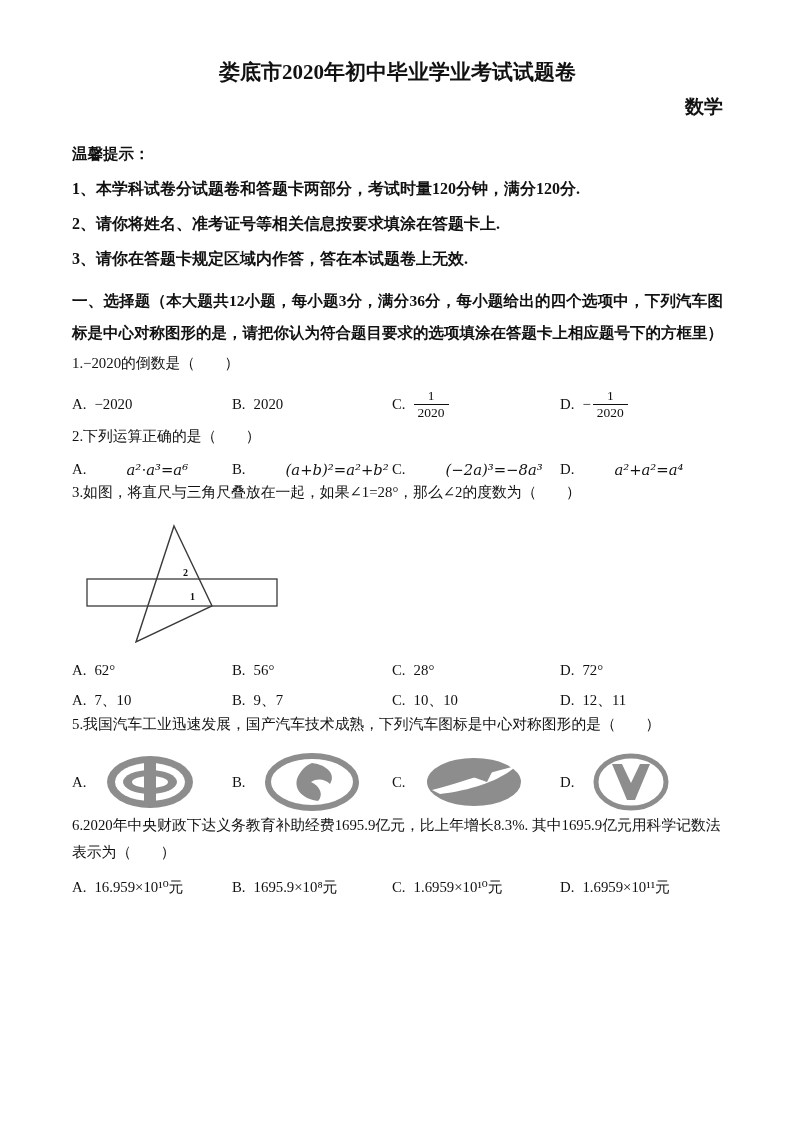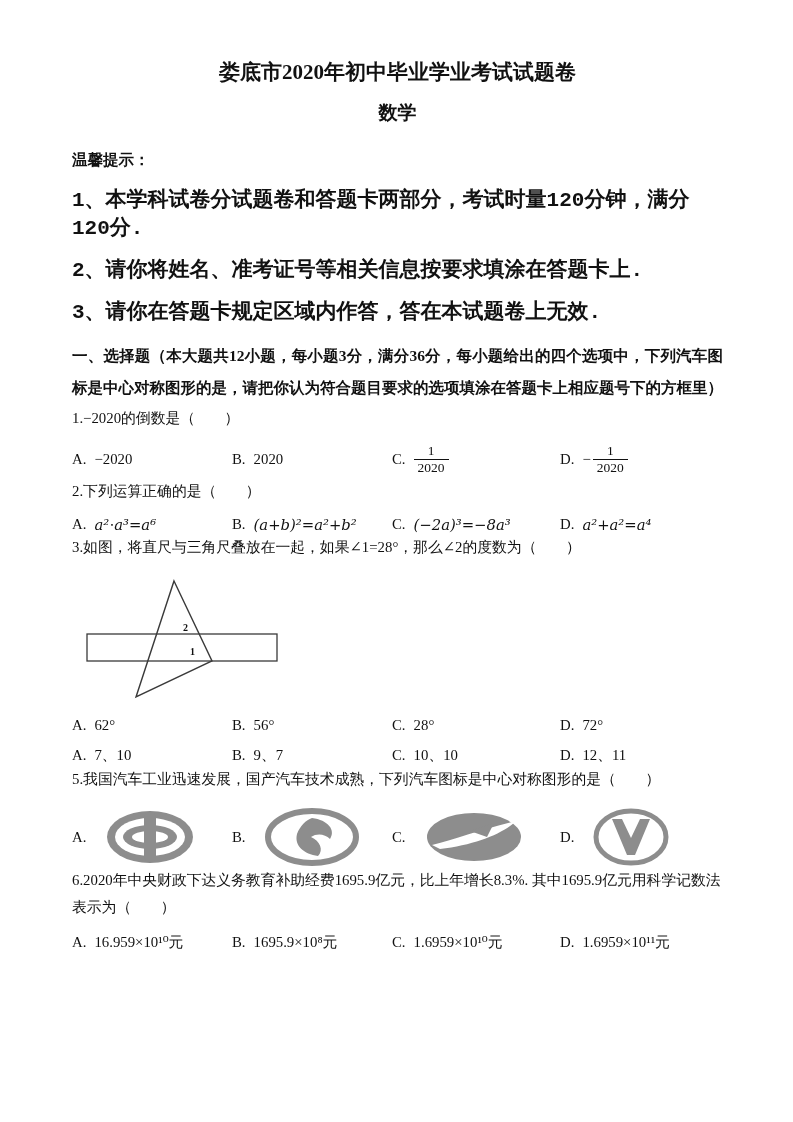--- a/index.html
+++ b/index.html
@@ -4,40 +4,40 @@
 <style>
   * { margin:0; padding:0; box-sizing:border-box; }
   html, body { background:#ffffff; }
   body {
     width:793px; min-height:1122px; margin:0 auto;
     color:#111; font-family:"Liberation Serif","DejaVu Serif",serif;
   }
   .page { padding:58px 70px 60px 72px; }
 
   .title   { font-size:21px; font-weight:700; text-align:center; }
-  .subject { font-size:19px; font-weight:700; text-align:center; margin-top:14px; }
+  .subject { font-size:19px; font-weight:700; text-align:right; margin-top:8px; }
 
   .notice-heading { font-size:15.5px; font-weight:700; margin-top:24px; }
-  .notice-item    { font-size:21px; font-weight:700; margin-top:14px;font-family:Liberation Mono, monospace; }
+  .notice-item    { font-size:16px; font-weight:700; margin-top:14px; }
 
   .section-heading {
     font-size:15.5px; font-weight:700; margin-top:15px;
     line-height:2.05; text-align:justify;
   }
 
   .stem { font-size:14.8px; margin-top:1px; line-height:1.8; }
 
   .options {
     display:grid; grid-template-columns:160px 160px 168px 1fr;
     margin-top:12px; font-size:14.8px; align-items:center;
   }
   .opt { display:flex; align-items:center; }
   .letter { margin-right:8px; white-space:nowrap; }
 
-  .math { font-style:italic; font-family:"DejaVu Serif",serif; }
+  .math { font-style:italic; font-family:"DejaVu Serif",serif;margin-left:32px; }
 
   .frac { display:inline-block; vertical-align:middle; text-align:center; line-height:1.2; font-size:13.5px; }
   .frac .num { display:block; border-bottom:1px solid #111; padding:0 4px; }
   .frac .den { display:block; padding:0 4px; }
   .sign { margin-right:2px; }
 
   .figure { margin:16px 0 8px 14px; display:block; }
 
   .logo-options { margin-top:16px; }
   .logo { margin-left:10px; flex:0 0 auto; }

